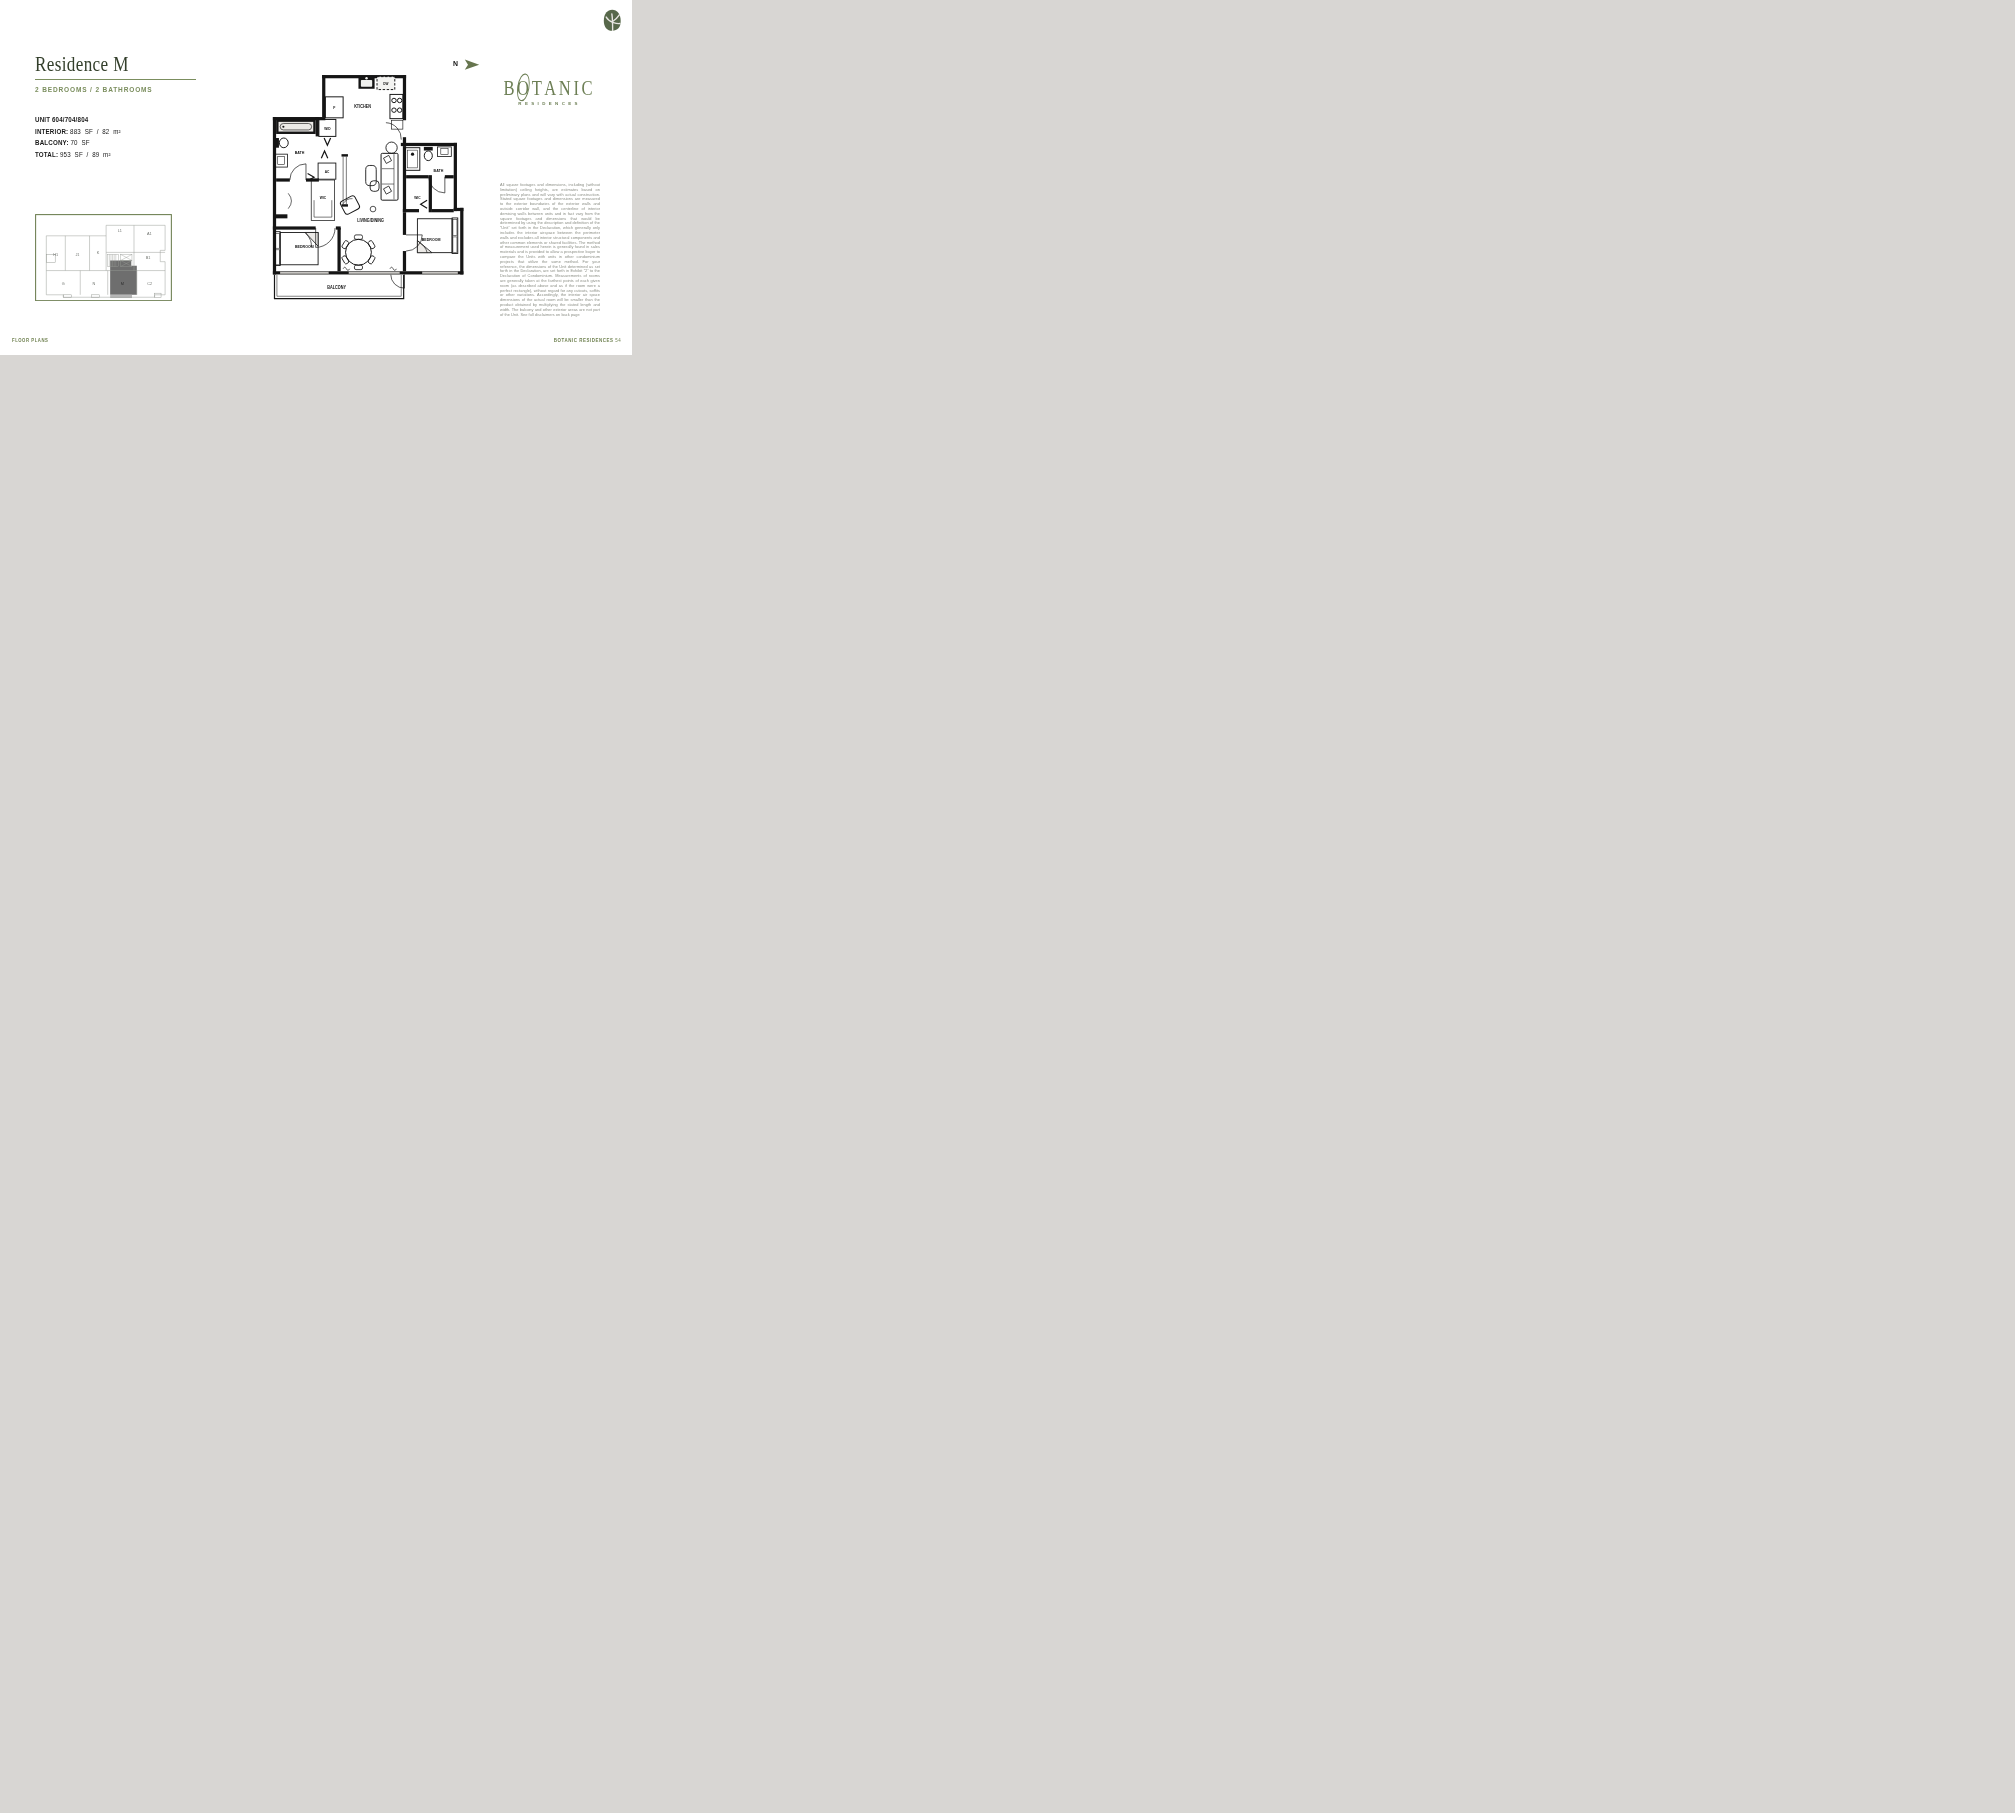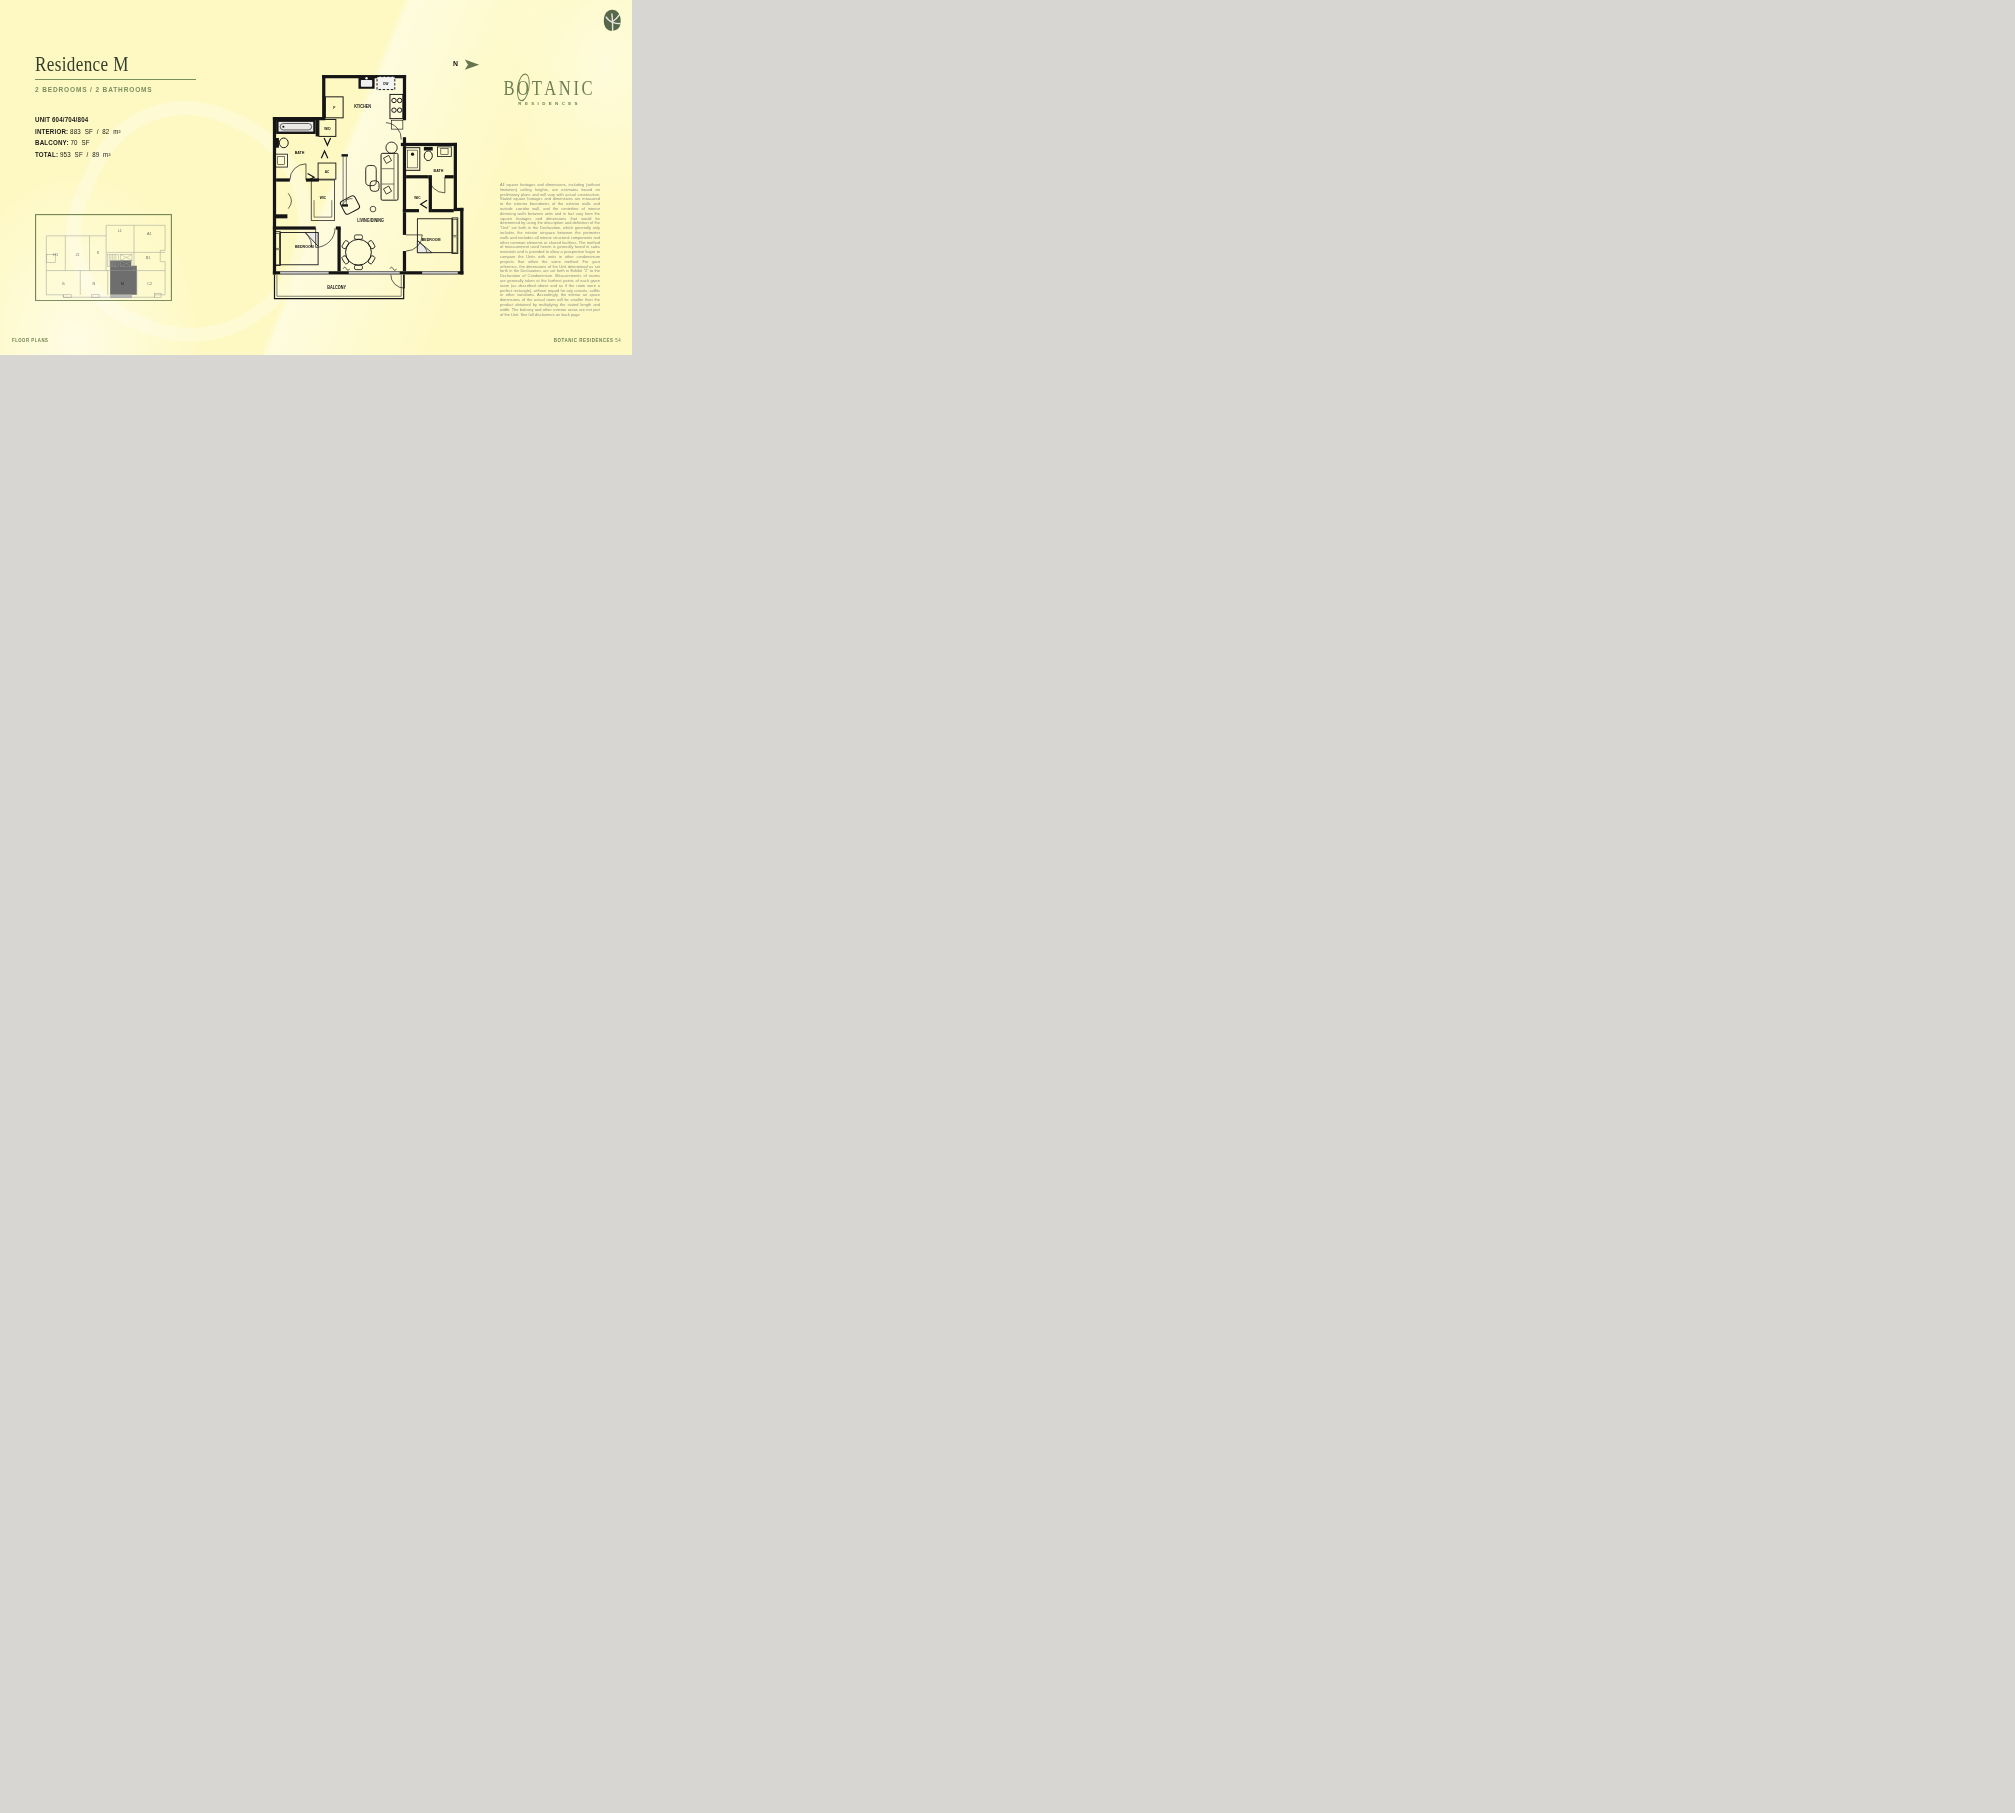--- a/index.html
+++ b/index.html
@@ -1,16 +1,16 @@
 <!DOCTYPE html>
 <html style="font-size:6.4px"><head>
 <meta charset="utf-8">
 <style>
   html,body{margin:0;padding:0;background:#d8d6d3;}
-  .canvas{position:relative;width:632px;height:355px;background:#fef9c3;overflow:hidden;
+  .canvas{position:relative;width:632px;height:355px;background:#ffffff;overflow:hidden;
           font-family:"Liberation Sans",sans-serif;color:#1c1c1c;}
   
   .canvas::before{content:"";position:absolute;inset:0;
     background:
       radial-gradient(ellipse 210px 282px at 12% 96%, rgba(255,255,255,0.55), rgba(255,255,255,0) 60%),
       linear-gradient(112deg, rgba(255,255,255,0) 52%, rgba(255,255,255,0.45) 53%, rgba(255,255,255,0) 74%),
       radial-gradient(ellipse 169px 226px at 96% 18%, rgba(255,255,255,0.4), rgba(255,255,255,0) 65%);
     pointer-events:none;}
   .wm-leaf{position:absolute;left:73px;top:105px;width:210px;height:210px;border-radius:48% 52% 55% 45%;
     border:14.5px solid rgba(255,255,255,0.28);transform:rotate(24deg);pointer-events:none;}

